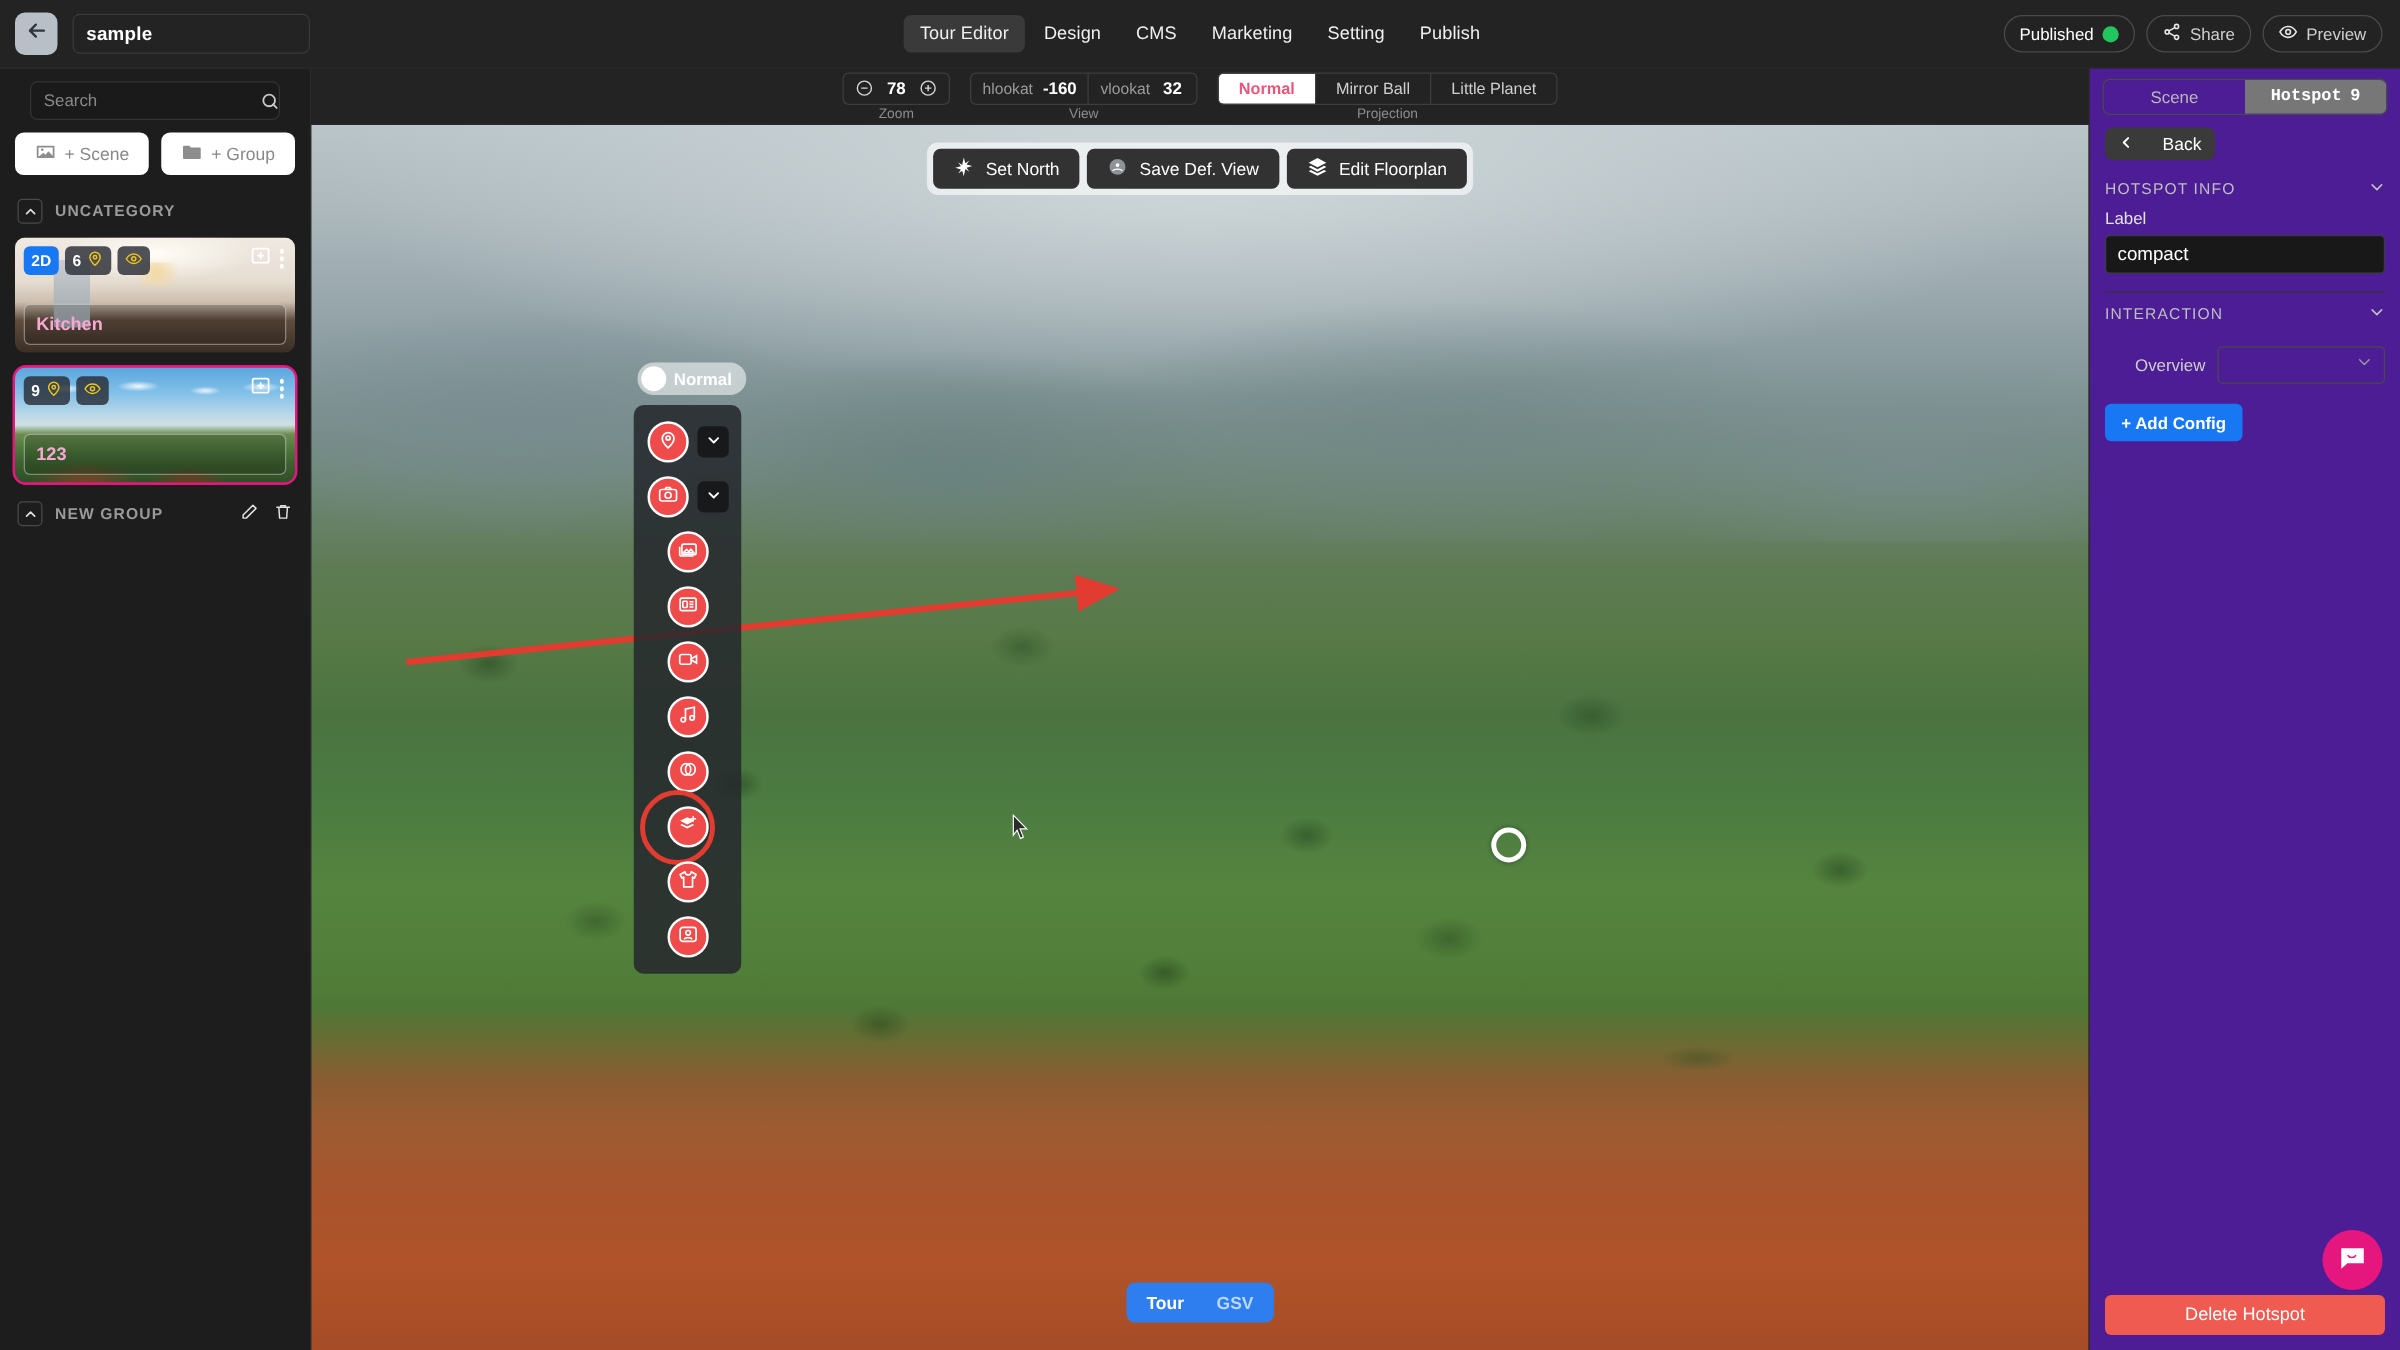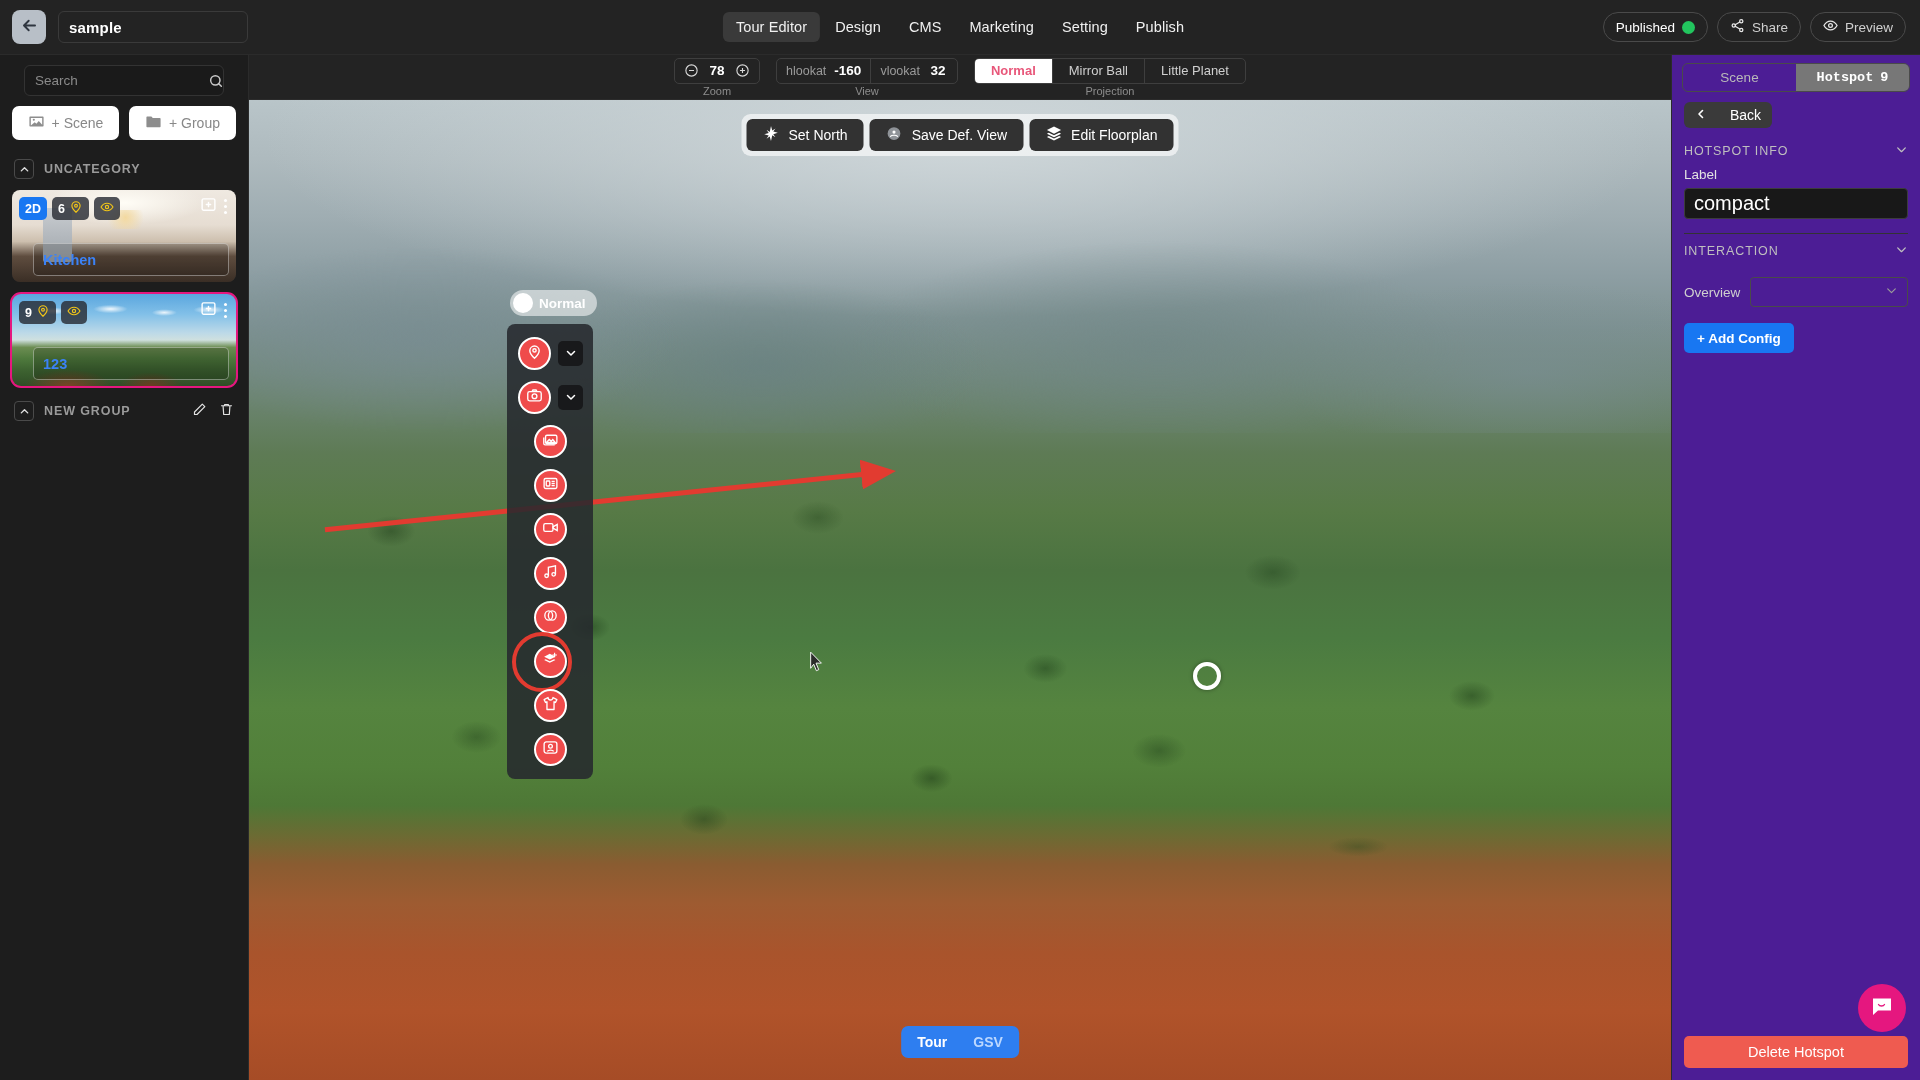--- a/index.html
+++ b/index.html
@@ -134,23 +134,23 @@
     background: rgba(40,44,52,.82);
   }
   .badge.blue { background: #1877f2; }
   .badge svg { width: 14px; height: 14px; }
   .card-tools { position: absolute; top: 6px; right: 7px; display: flex; align-items: center; gap: 5px; z-index: 3; }
   .card-tools svg { width: 17px; height: 17px; cursor: pointer; }
   .dots { display: flex; flex-direction: column; gap: 2.5px; cursor: pointer; padding: 2px; }
   .dots i { width: 3.5px; height: 3.5px; background: #fff; border-radius: 50%; display: block; }
   .scene-name {
     position: absolute; left: 7px; right: 7px; bottom: 6px; height: 33px;
-    border: 1px solid rgba(255,255,255,.38); border-radius: 5px; color: #3b82f6;
+    border: 1px solid rgba(255,255,255,.38); border-radius: 5px; color: #f9a8d4;
     display: flex; align-items: center; padding: 0 9px; font-size: 14.5px; font-weight: bold;
-    background: rgba(0,0,0,.18); z-index: 3; margin-left: 14px;
+    background: rgba(0,0,0,.18); z-index: 3;
   }
 
   
   .center { flex: 1; display: flex; flex-direction: column; min-width: 0; background:#232323; }
   .subbar {
     height: 45px; min-height:45px; background: #232323; display: flex; align-items: center;
     justify-content: center; gap: 16px; position: relative; border-bottom: 1px solid #2b2b2b;
   }
   .ctl-group { display: flex; flex-direction: column; align-items: center; gap: 1px; }
   .ctl-box {
@@ -293,25 +293,25 @@
   .back-chip svg { width: 12px; height: 12px; }
 
   .sec-head {
     display: flex; align-items: center; justify-content: space-between;
     color: #bfbfbf; font-size: 12.5px; letter-spacing: .9px; padding: 5px 0 8px; cursor: pointer;
   }
   .sec-head svg { width: 13px; height: 13px; }
   .fld-label { color: #e2e2e2; font-size: 13.5px; margin-bottom: 6px; }
   .txt-input {
     width: 100%; height: 31px; background: #181818; border: 1px solid #3c3c3c; border-radius: 4px;
-    color: #fff; font-size: 20px; padding: 0 9px; outline: none;
+    color: #fff; font-size: 15px; padding: 0 9px; outline: none;
   }
   .divider { height: 1px; background: #333; margin: 14px 0 4px; }
   .row-inline { display: flex; align-items: center; gap: 10px; margin-top: 10px; }
-  .row-inline .fld-label { margin-bottom: 0; color: #cfcfcf; flex: 0 0 auto; }
+  .row-inline .fld-label { margin-bottom: 0; color: #cfcfcf; flex: 0 0 auto; margin-left: 24px; }
   .select-box {
     flex: 1; height: 30px; background: transparent; border: 1px solid #4a4a4a; border-radius: 4px;
     display: flex; align-items: center; justify-content: flex-end; padding: 0 9px; cursor: pointer;
   }
   .select-box svg { width: 13px; height: 13px; }
   .add-config {
     margin-top: 16px; align-self: flex-start; background: #1877f2; color: #fff; border: none;
     border-radius: 5px; height: 30px; padding: 0 13px; font-size: 13.5px; font-weight: bold;
     cursor: pointer; display: flex; align-items: center; gap: 5px;
   }

